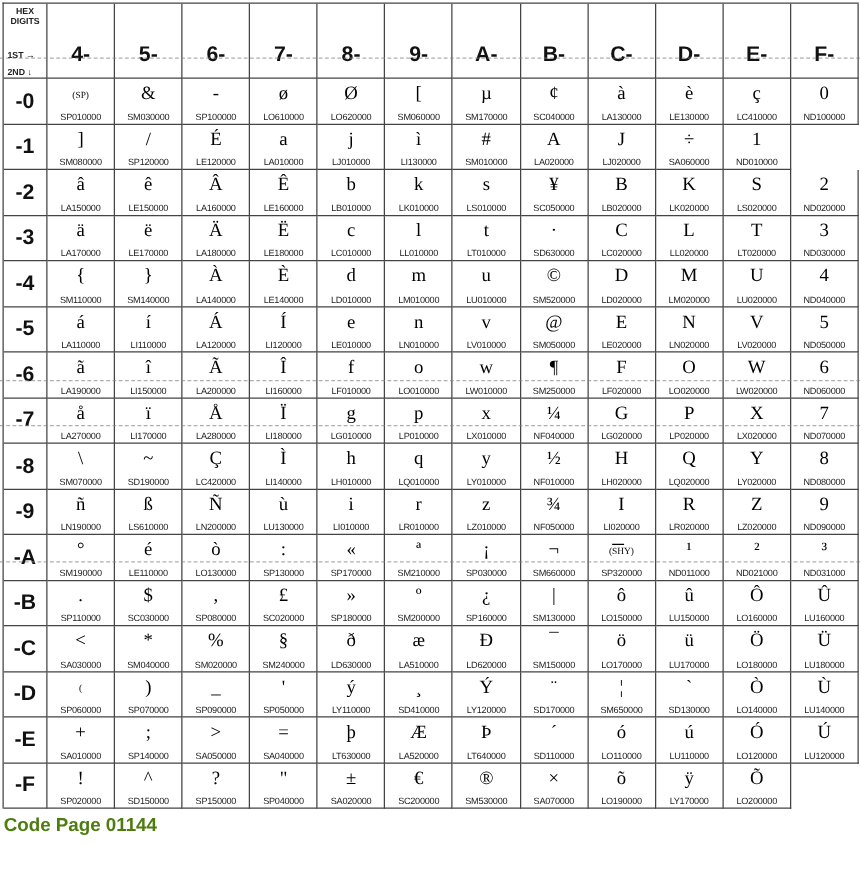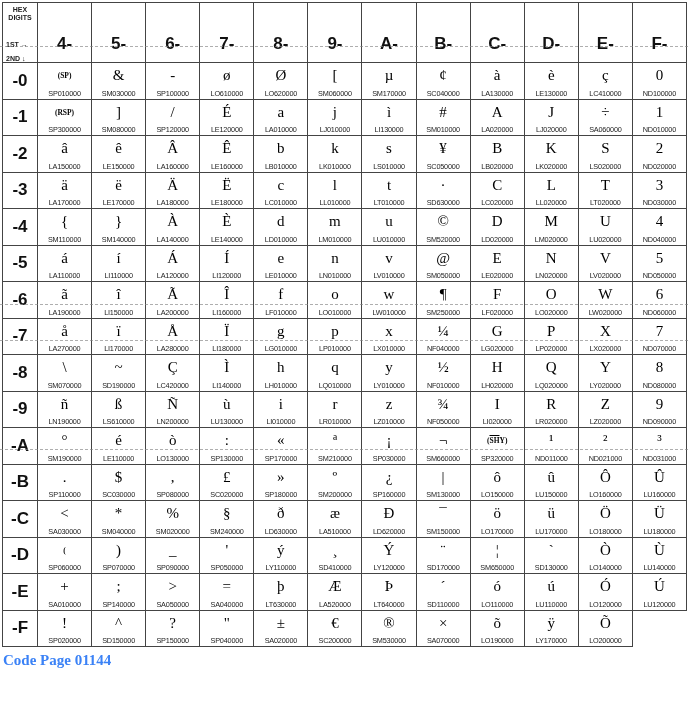--- a/index.html
+++ b/index.html
@@ -15,28 +15,28 @@
   .ordlbl{position:absolute;left:3px;font-size:7px;font-weight:bold;color:#222;white-space:nowrap;}
   .ordlbl.first{top:38px;}
   .ordlbl.second{top:52px;}
   .colhead{display:flex;align-items:center;justify-content:center;padding-top:22px;
            font-weight:bold;font-size:17px;}
   .rowhead{display:flex;align-items:center;justify-content:center;
            font-weight:bold;font-size:17px;}
   .data{display:flex;flex-direction:column;align-items:center;justify-content:flex-end;}
   .ch{flex:1;display:flex;align-items:center;justify-content:center;width:100%;
       font-family:"Liberation Serif",serif;font-size:15px;line-height:15px;color:#000;}
-  .ch.small{font-size:7.5px;line-height:9px;font-weight:bold;}
+  .ch.small{font-size:7.5px;line-height:9px;}
   .ov{text-decoration:overline;}
   .code{height:10px;font-size:7.3px;line-height:9px;letter-spacing:-0.2px;color:#222;
         white-space:nowrap;}
   .guide{position:absolute;left:0;width:688px;height:0;border-top:1px dashed rgba(130,130,130,0.65);
          pointer-events:none;z-index:5;}
-  .caption{position:absolute;left:3px;top:652px;font-family:Liberation Serif, serif;
-           font-weight:bold;font-size:15px;color:#3b82f6;}
+  .caption{position:absolute;left:3px;top:652px;font-family:Liberation Sans, sans-serif;
+           font-weight:bold;font-size:15px;color:#4d7c0f;}
 </style>
 </head>
 <body>
 
 <div class="page">
   <div class="table">
     <div class="hrow">
       <div class="cell corner">
         <div class="hexd">
           <div>HEX</div>
@@ -107,24 +107,20 @@
             <div class="code">LC410000</div>
           </div>
           <div class="cell data">
             <div class="ch">0</div>
             <div class="code">ND100000</div>
           </div>
         </div>
         <div class="drow">
           <div class="cell rowhead">-1</div>
           <div class="cell data">
-            <div class="ch small">(RSP)</div>
-            <div class="code">SP300000</div>
-          </div>
-          <div class="cell data">
             <div class="ch">]</div>
             <div class="code">SM080000</div>
           </div>
           <div class="cell data">
             <div class="ch">/</div>
             <div class="code">SP120000</div>
           </div>
           <div class="cell data">
             <div class="ch">É</div>
             <div class="code">LE120000</div>

